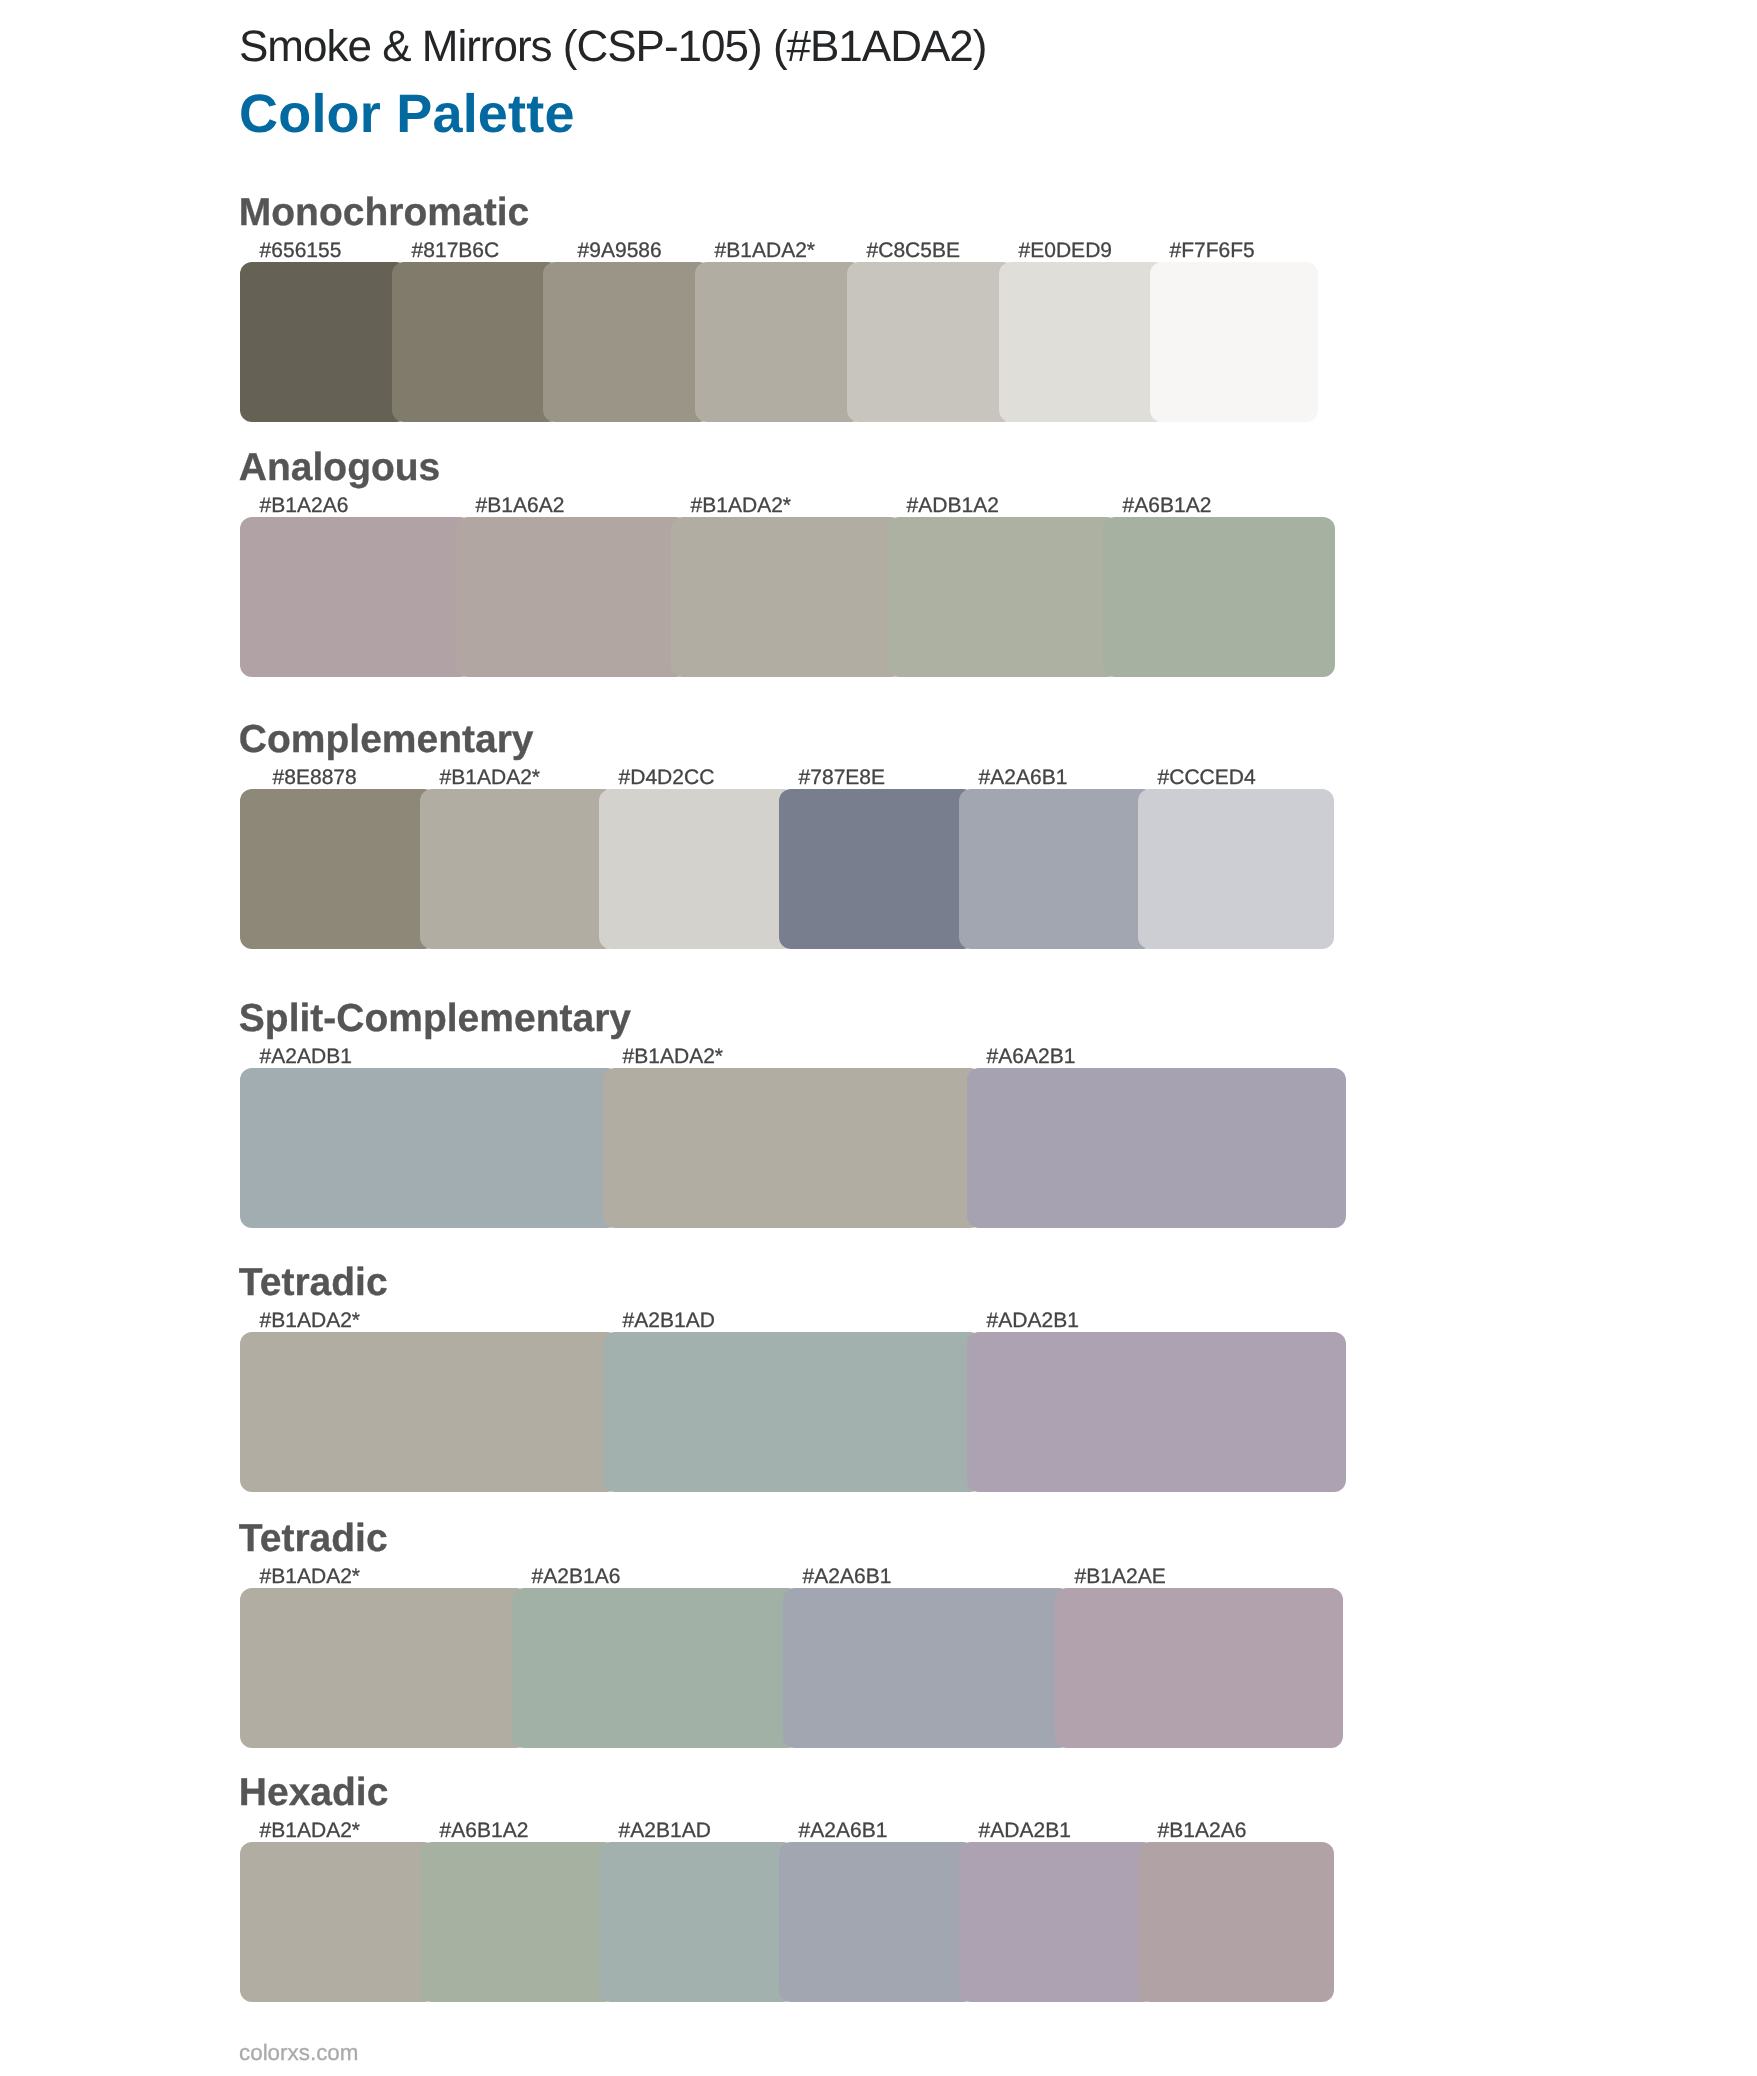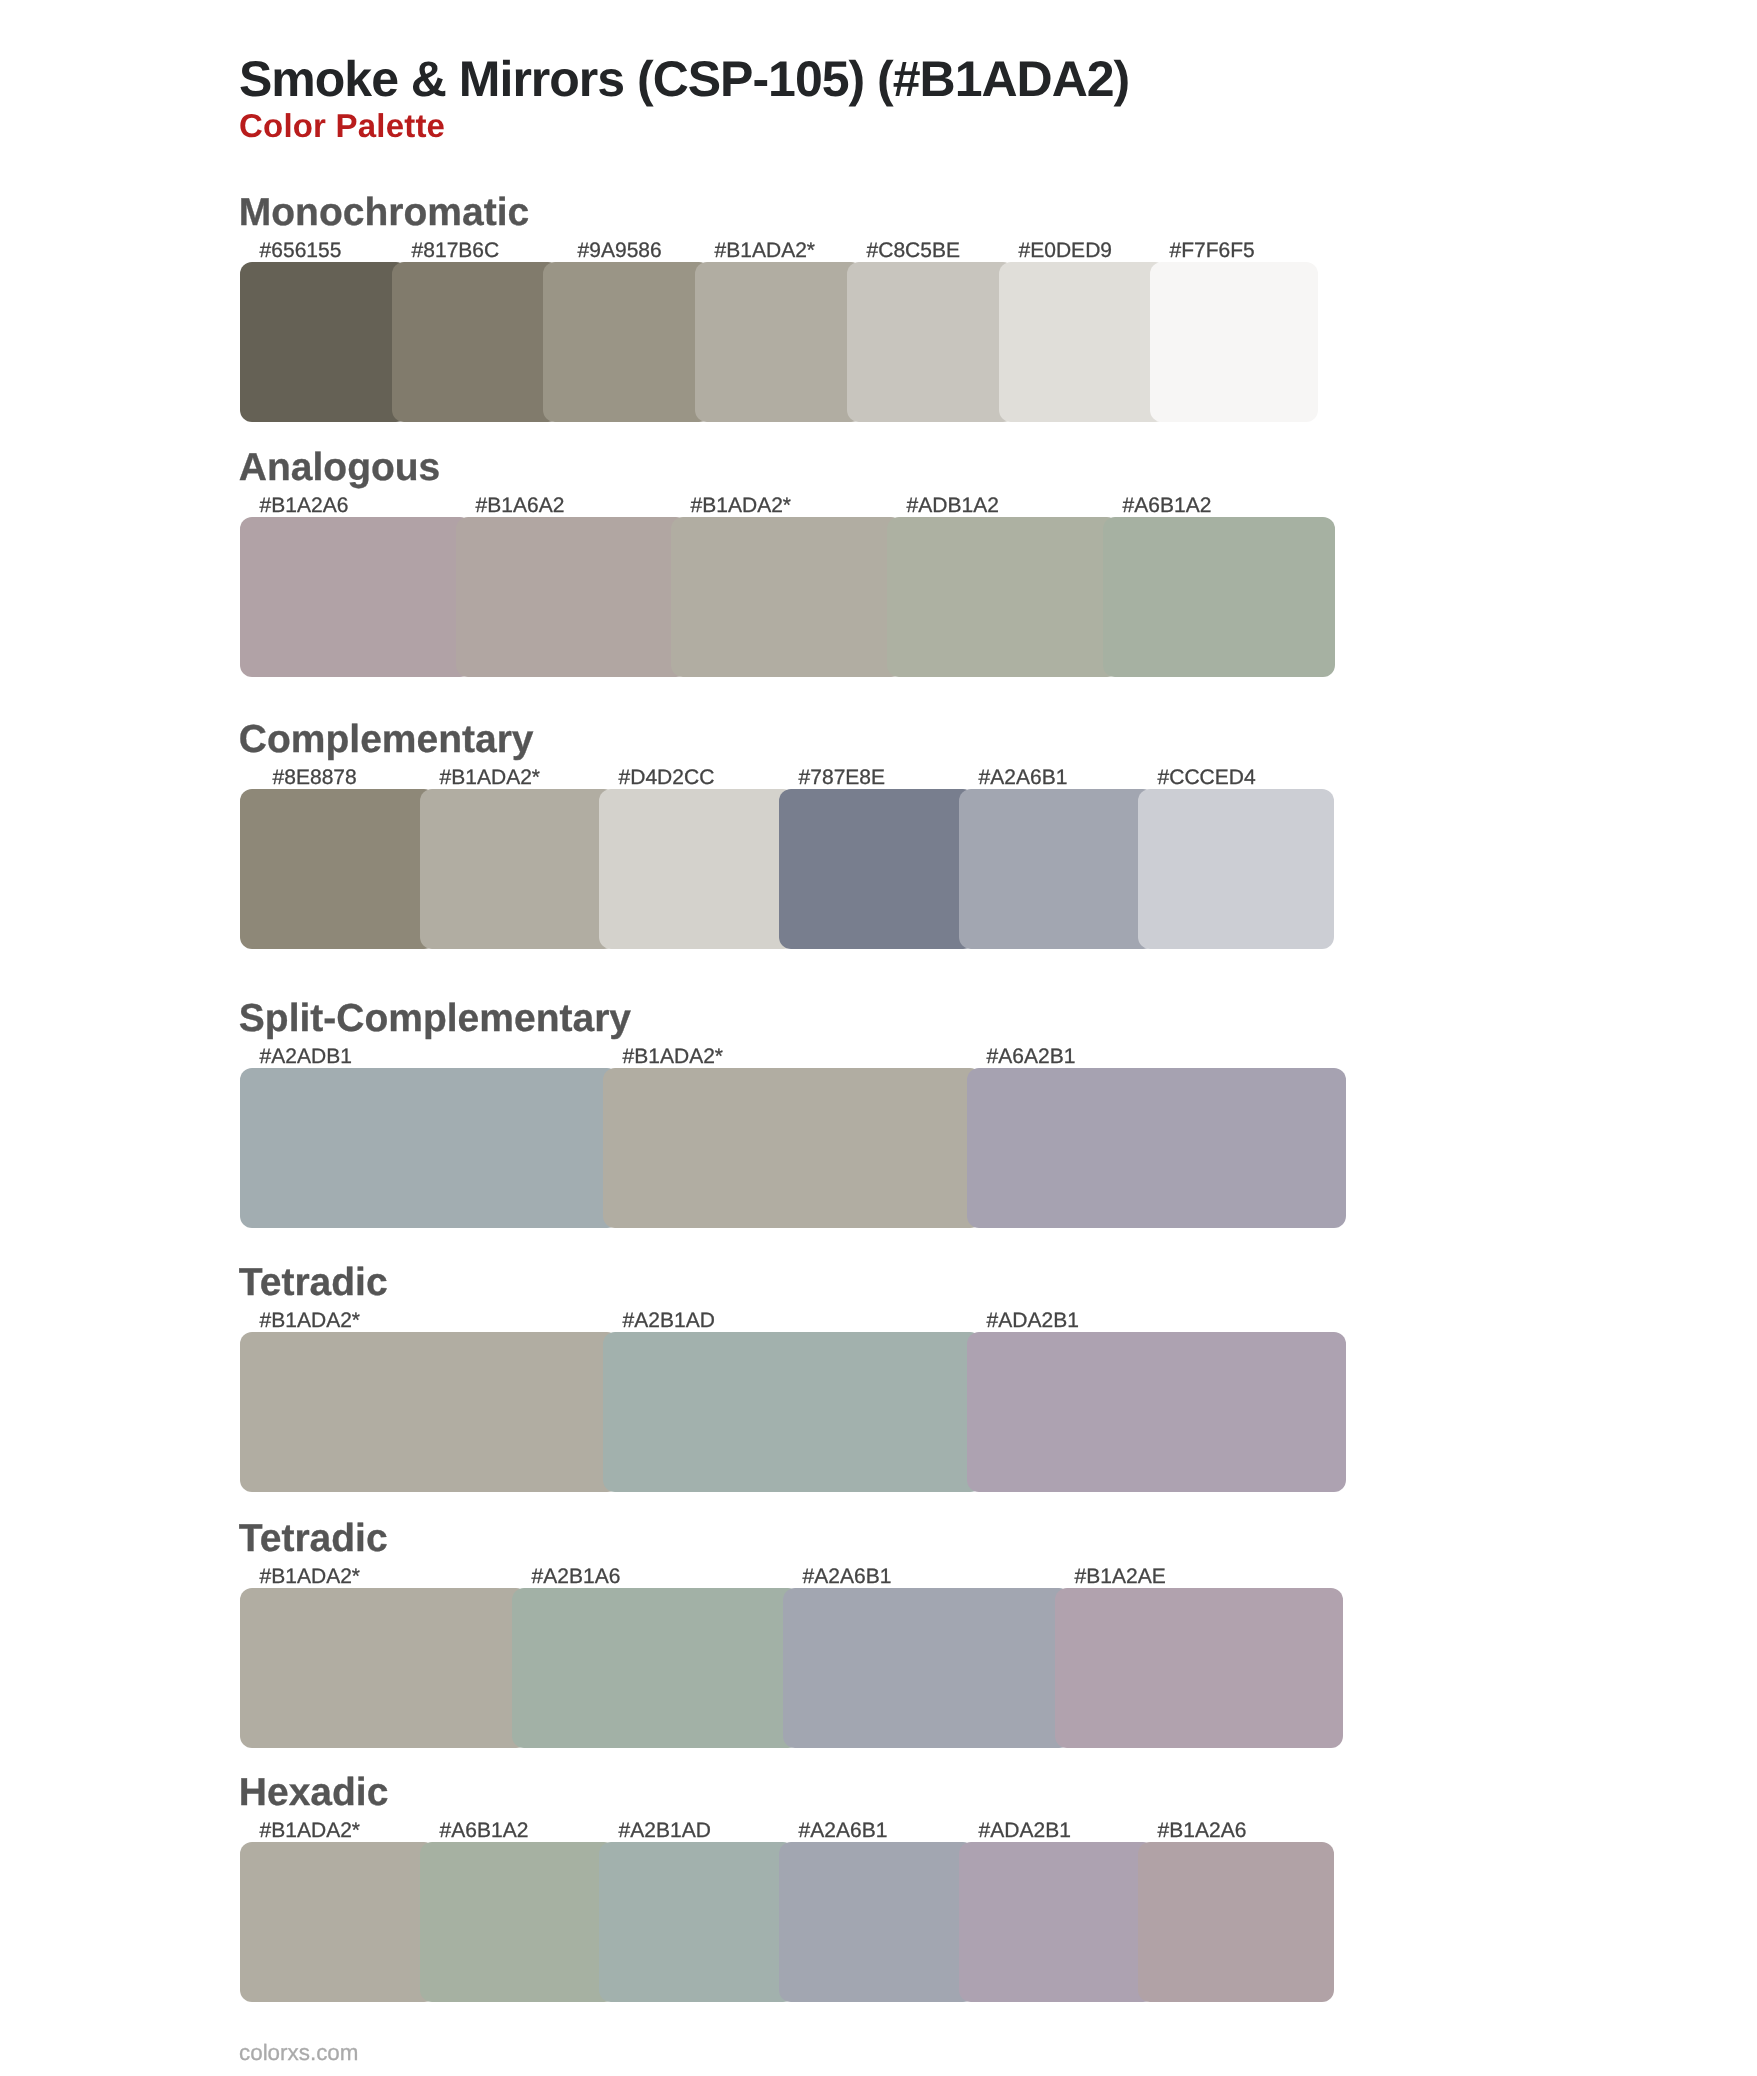--- a/index.html
+++ b/index.html
@@ -3,24 +3,24 @@
 <meta charset="utf-8">
 <title>Smoke &amp; Mirrors (CSP-105) (#B1ADA2) Color Palette</title>
 <style>
   html,body{margin:0;padding:0;}
   h1,h2,h3{margin:0;padding:0;font-weight:bold;}
   body{width:1757px;height:2077px;background:#fff;
        font-family:"Liberation Sans",sans-serif;position:relative;overflow:hidden;
        -webkit-font-smoothing:antialiased;text-rendering:geometricPrecision;}
   #page{position:absolute;left:0;top:0;width:1757px;height:2077px;
         transform:translateZ(0);}
-  .h1{position:absolute;left:239px;top:22.4px;font-size:50px;font-weight:bold;
-      letter-spacing:-1px;color:#232527;line-height:50px;white-space:nowrap;margin-top:32px;}
-  .h2{position:absolute;left:239px;top:91px;font-size:33px;font-weight:bold;
-      letter-spacing:0.2px;color:#b91c1c;line-height:46px;white-space:nowrap;margin-top:12px;}
+  .h1{position:absolute;left:239px;top:22.4px;font-size:44px;font-weight:normal;
+      letter-spacing:-1px;color:#232527;line-height:50px;white-space:nowrap;}
+  .h2{position:absolute;left:239px;top:91px;font-size:54px;font-weight:bold;
+      letter-spacing:0.2px;color:#0369a1;line-height:46px;white-space:nowrap;}
   .section{position:absolute;left:240px;width:1078px;}
   .sec-title{position:absolute;left:-1.2px;top:0.8px;font-size:39px;font-weight:bold;
       color:#555555;line-height:39px;white-space:nowrap;
       -webkit-text-stroke:0.3px #555555;}
   .labels{position:absolute;left:1.6px;top:48px;width:1078px;height:21px;margin-left:18px;}
   .lab{position:absolute;top:0;font-size:21px;color:#444444;line-height:21px;
       white-space:nowrap;-webkit-text-stroke:0.3px #444444;}
   .row{position:absolute;left:0;top:70px;width:1078px;height:160px;}
   .sw{position:absolute;top:0;height:160px;border-radius:12px;}
   .footer{position:absolute;left:239px;top:2042px;font-size:22.4px;color:#aaaaaa;

